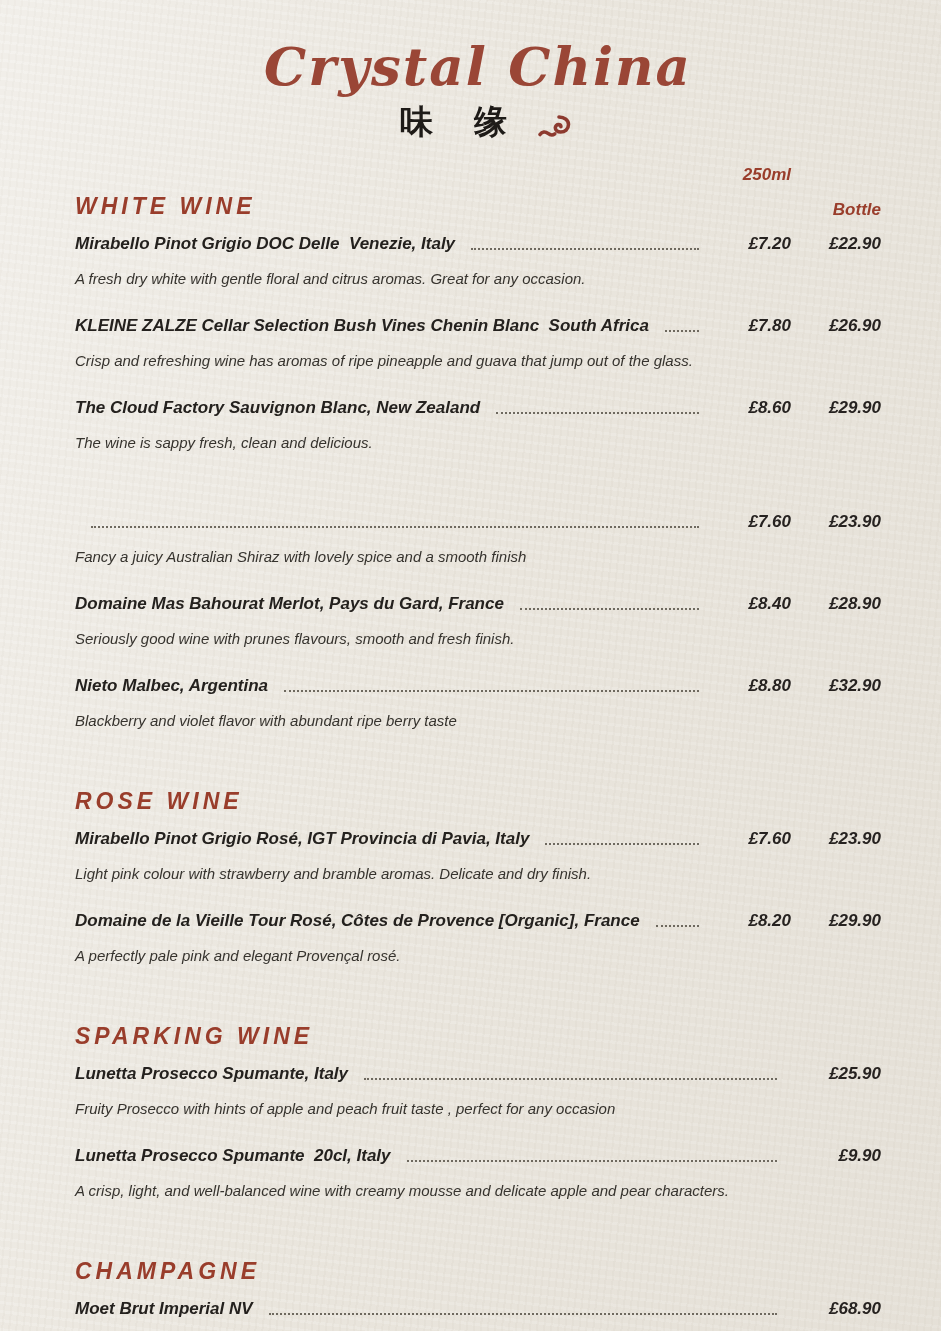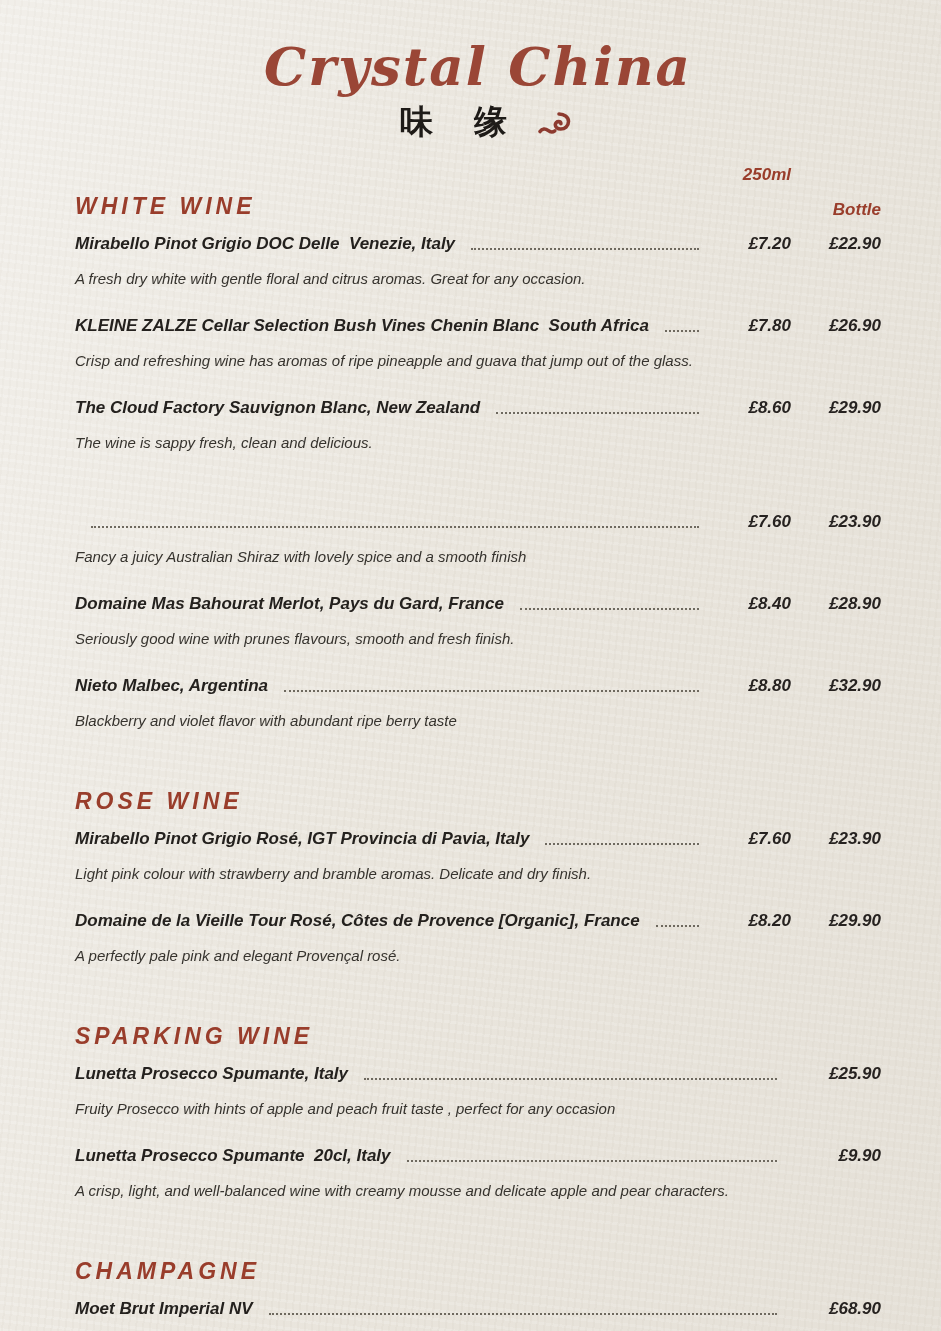--- a/index.html
+++ b/index.html
@@ -18,21 +18,21 @@
   
   .brand{ text-align:center; }
   .brand-title{
     font-family:"DejaVu Serif", serif;
     font-style:italic; font-weight:700;
     font-size:53px; line-height:60px;
     color:#9a4636; letter-spacing:2px;
   }
   .brand-cjk{
     margin-top:4px;
-    display:flex; align-items:center; justify-content:center; gap:13px;
+    display:flex; align-items:flex-end; justify-content:center; gap:13px;
   }
   .cjk-text{
     font-size:33px; font-weight:700; color:#1e1b18; letter-spacing:16px;
     text-indent:16px;
   }
   .cloud{ display:inline-block; margin-top:6px; }
 
   
   .sections{ margin-top:18px;font-style:italic; }
   .section{ margin-top:57px; }

